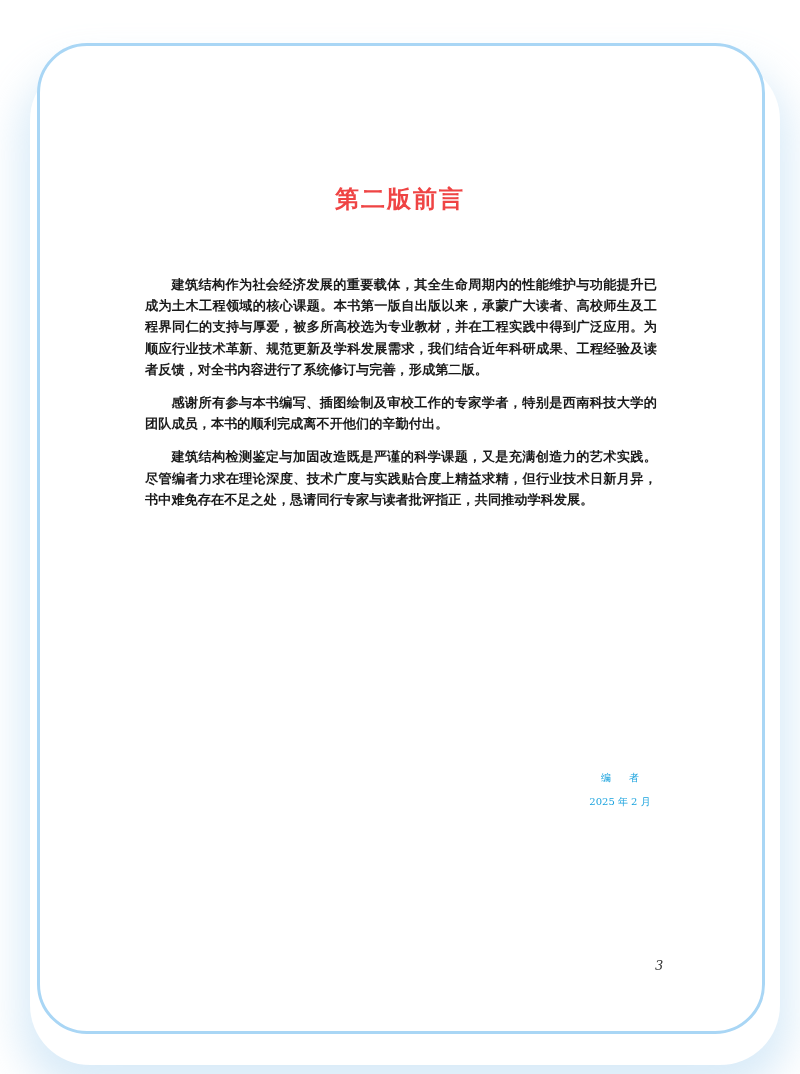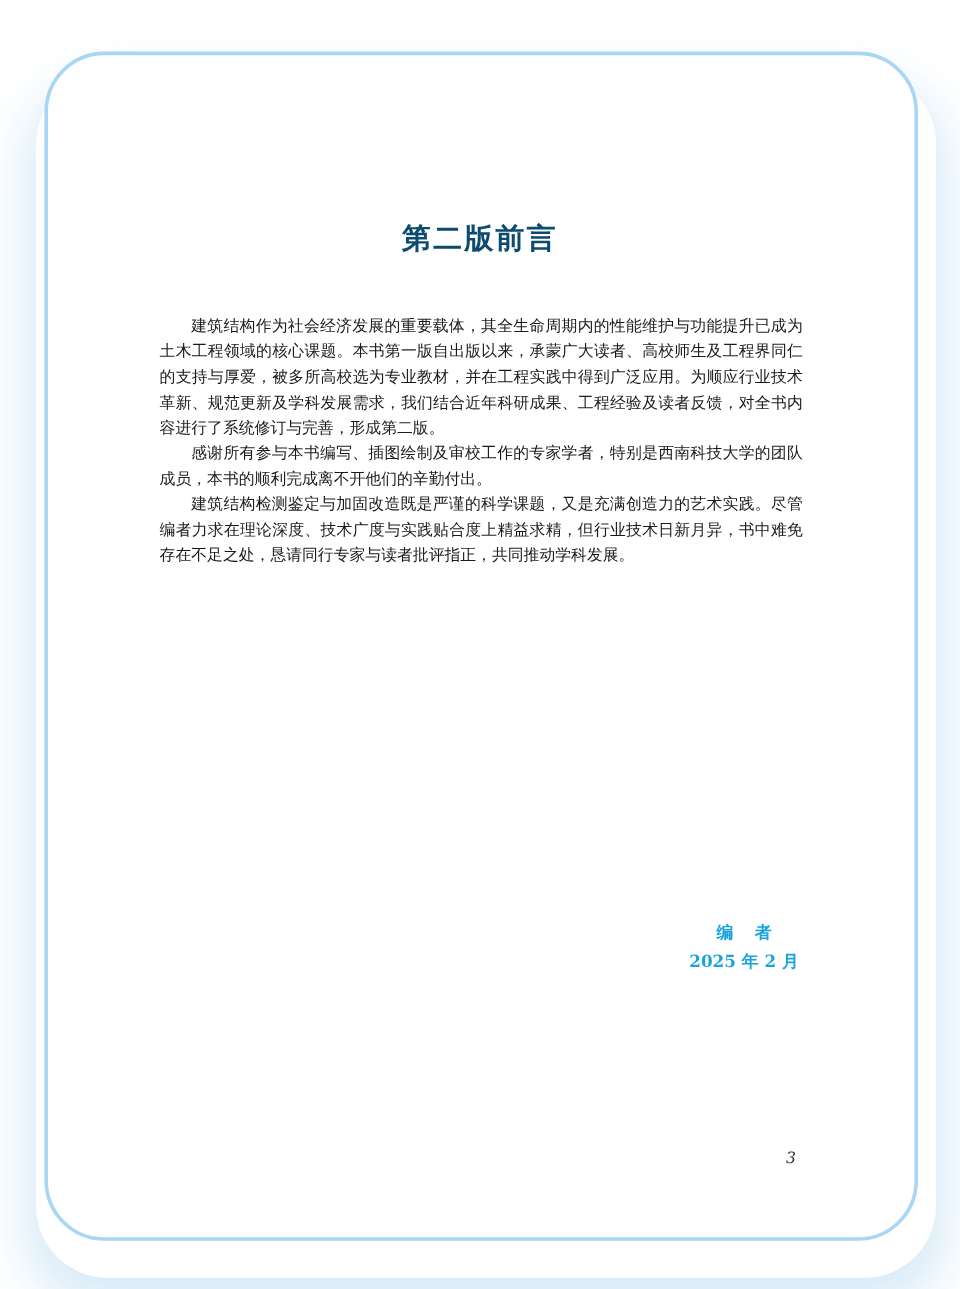--- a/index.html
+++ b/index.html
@@ -34,44 +34,45 @@
     }
     .title {
       position: absolute;
       left: 0; top: 183px;
       width: 800px;
       text-align: center;
       font-family: "DejaVu Serif", serif;
       font-weight: bold;
       font-size: 24px;
       letter-spacing: 2px;
-      color: #0c4a6e;
+      color: #ef4444;
     }
     .body-text {
       position: absolute;
       left: 133px; top: 262px;
       width: 536px;
       font-family: "DejaVu Serif", serif;
       font-size: 13.2px;
       line-height: 21.2px;
       color: #1a1a1a;
       text-align: justify;
     }
     .body-text p {
-      margin: 0;
+      margin: 12px;
       text-indent: 2em;
+      font-weight: bold;
     }
     .signature {
       position: absolute;
       left: 560px; top: 766px;
       width: 120px;
       text-align: center;
       font-family: "DejaVu Serif", serif;
-      font-weight: bold;
-      font-size: 14px;
+      font-weight: normal;
+      font-size: 10px;
       line-height: 24px;
       color: #1ba3de;
     }
     .sig-author { letter-spacing: 18px; padding-left: 18px; }
     .page-number {
       position: absolute;
       left: 655px; top: 958px;
       font-family: "DejaVu Serif", serif;
       font-style: italic;
       font-size: 13px;

